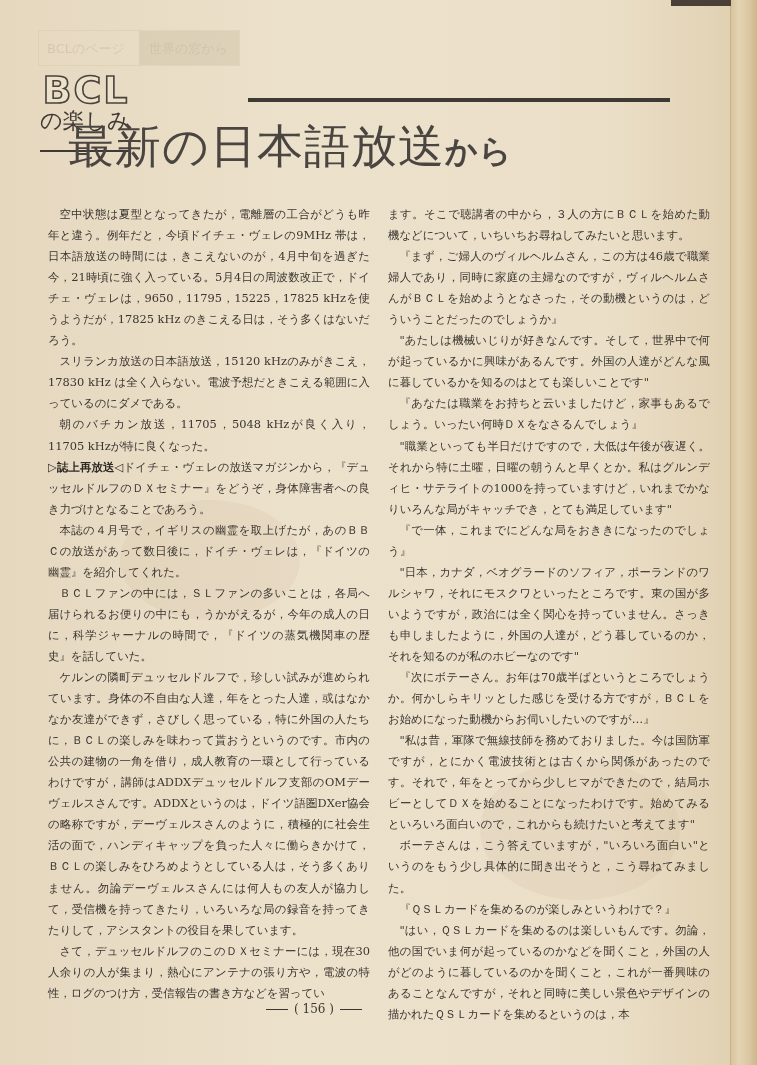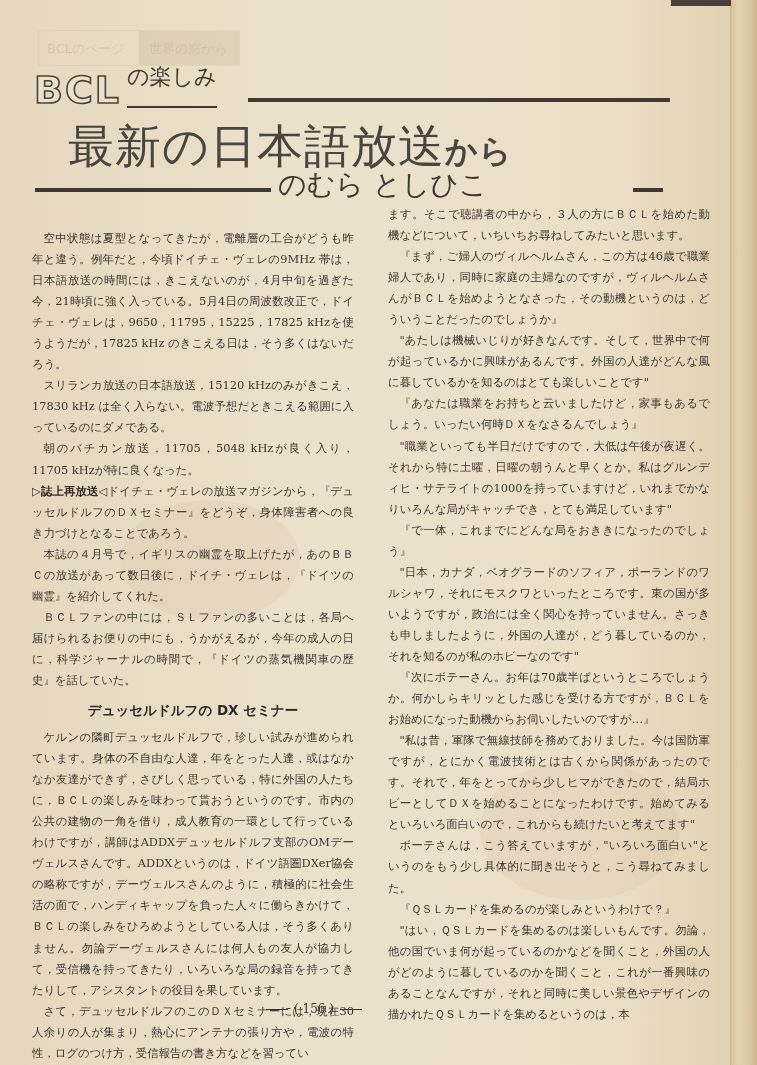--- a/index.html
+++ b/index.html
@@ -29,21 +29,21 @@
   }
   .bleed-tab .dark {
     position: absolute; right: 0; top: 0; width: 100px; height: 34px; background: #d3c6ac;
   }
   .bleed-tab span {
     position: absolute; font-family: "DejaVu Sans", sans-serif; font-size: 13px; color: #c9bba0;
     top: 9px;
   }
   
   .series {
-    position: absolute; left: 34px; top: 72px; height: 36px; display: flex; align-items: flex-end;
+    position: absolute; left: 34px; top: 72px; height: 36px; display: flex; align-items: flex-end; flex-direction: column;
   }
   .series-bcl {
     font-family: "DejaVu Sans", sans-serif; font-size: 38px; font-weight: bold; line-height: 36px;
     color: #ece1cb;
     -webkit-text-stroke: 1.6px #4a433c;
     letter-spacing: 2px;
   }
   .series-sub {
     font-family: "DejaVu Sans", sans-serif; font-size: 22px; color: #3f3934;
     margin-left: 6px; border-bottom: 2px solid #3f3934; padding-bottom: 16px; line-height: 26px;
@@ -69,21 +69,21 @@
   }
   .rule-byline-right {
     position: absolute; left: 598px; top: 20px; width: 30px; height: 4px; background: #3f3934;
   }
   
   .col {
     position: absolute; top: 204px; width: 322px;
     font-size: 11.4px; line-height: 21.05px; color: #3a3530;
     text-align: justify;
   }
-  .col.left { left: 32px; margin-top: 24px; }
+  .col.left { left: 48px; }
   .col.right { left: 388px; }
   .col p { margin: 0; text-indent: 1em; }
   .col p.noindent { text-indent: 0; }
   .col .bold { font-weight: bold; color: #2f2a26; }
   .section-heading {
     margin: 8px 0 6px 0; text-align: center;
     font-family: "DejaVu Sans", sans-serif; font-weight: bold; font-size: 13.5px; line-height: 22px;
     color: #2f2a26; text-indent: 0;
   }
   .page-number {
@@ -111,34 +111,28 @@
   <div class="series">
     <span class="series-bcl">BCL</span>
     <span class="series-sub">の楽しみ</span>
   </div>
   <div class="rule-top"></div>
 
   <div class="main-title">
     <span>最新の日本語放送</span><span class="small">から</span>
   </div>
 
-  <div class="byline-row">
-    <div class="rule-byline-left"></div>
-    <div class="byline">のむら としひこ</div>
-    <div class="rule-byline-right"></div>
-  </div>
 
   <div class="col left">
     <p>空中状態は夏型となってきたが，電離層の工合がどうも昨年と違う。例年だと，今頃ドイチェ・ヴェレの9MHz 帯は，日本語放送の時間には，きこえないのが，4月中旬を過ぎた今，21時頃に強く入っている。5月4日の周波数改正で，ドイチェ・ヴェレは，9650，11795，15225，17825 kHzを使うようだが，17825 kHz のきこえる日は，そう多くはないだろう。</p>
     <p>スリランカ放送の日本語放送，15120 kHzのみがきこえ，17830 kHz は全く入らない。電波予想だときこえる範囲に入っているのにダメである。</p>
     <p>朝のバチカン放送，11705，5048 kHzが良く入り，11705 kHzが特に良くなった。</p>
     <p class="noindent"><span class="bold">▷誌上再放送◁</span><span>ドイチェ・ヴェレの放送マガジンから，『デュッセルドルフのＤＸセミナー』をどうぞ，身体障害者への良き力づけとなることであろう。</span></p>
     <p>本誌の４月号で，イギリスの幽霊を取上げたが，あのＢＢＣの放送があって数日後に，ドイチ・ヴェレは，『ドイツの幽霊』を紹介してくれた。</p>
     <p>ＢＣＬファンの中には，ＳＬファンの多いことは，各局へ届けられるお便りの中にも，うかがえるが，今年の成人の日に，科学ジャーナルの時間で，『ドイツの蒸気機関車の歴史』を話していた。</p>
-    <div class="section-heading">デュッセルドルフの DX セミナー</div>
     <p>ケルンの隣町デュッセルドルフで，珍しい試みが進められています。身体の不自由な人達，年をとった人達，或はなかなか友達ができず，さびしく思っている，特に外国の人たちに，ＢＣＬの楽しみを味わって貰おうというのです。市内の公共の建物の一角を借り，成人教育の一環として行っているわけですが，講師はADDXデュッセルドルフ支部のOMデーヴェルスさんです。ADDXというのは，ドイツ語圏DXer協会の略称ですが，デーヴェルスさんのように，積極的に社会生活の面で，ハンディキャップを負った人々に働らきかけて，ＢＣＬの楽しみをひろめようとしている人は，そう多くありません。勿論デーヴェルスさんには何人もの友人が協力して，受信機を持ってきたり，いろいろな局の録音を持ってきたりして，アシスタントの役目を果しています。</p>
     <p>さて，デュッセルドルフのこのＤＸセミナーには，現在30人余りの人が集まり，熱心にアンテナの張り方や，電波の特性，ログのつけ方，受信報告の書き方などを習ってい</p>
   </div>
 
   <div class="col right">
     <p class="noindent">ます。そこで聴講者の中から，３人の方にＢＣＬを始めた動機などについて，いちいちお尋ねしてみたいと思います。</p>
     <p>『まず，ご婦人のヴィルヘルムさん，この方は46歳で職業婦人であり，同時に家庭の主婦なのですが，ヴィルヘルムさんがＢＣＬを始めようとなさった，その動機というのは，どういうことだったのでしょうか』</p>
     <p>"あたしは機械いじりが好きなんです。そして，世界中で何が起っているかに興味があるんです。外国の人達がどんな風に暮しているかを知るのはとても楽しいことです"</p>
     <p>『あなたは職業をお持ちと云いましたけど，家事もあるでしょう。いったい何時ＤＸをなさるんでしょう』</p>
     <p>"職業といっても半日だけですので，大低は午後が夜遅く。それから特に土曜，日曜の朝うんと早くとか。私はグルンディヒ・サテライトの1000を持っていますけど，いれまでかなりいろんな局がキャッチでき，とても満足しています"</p>

